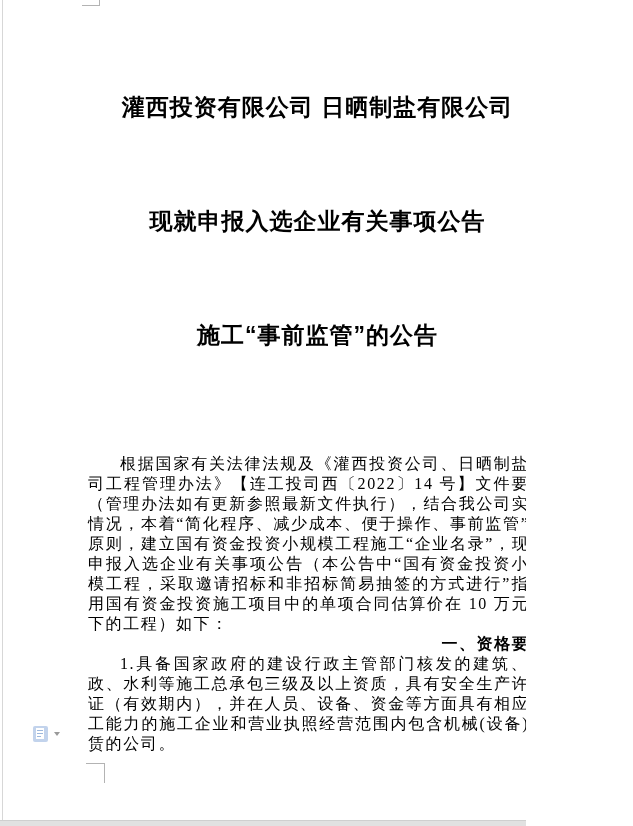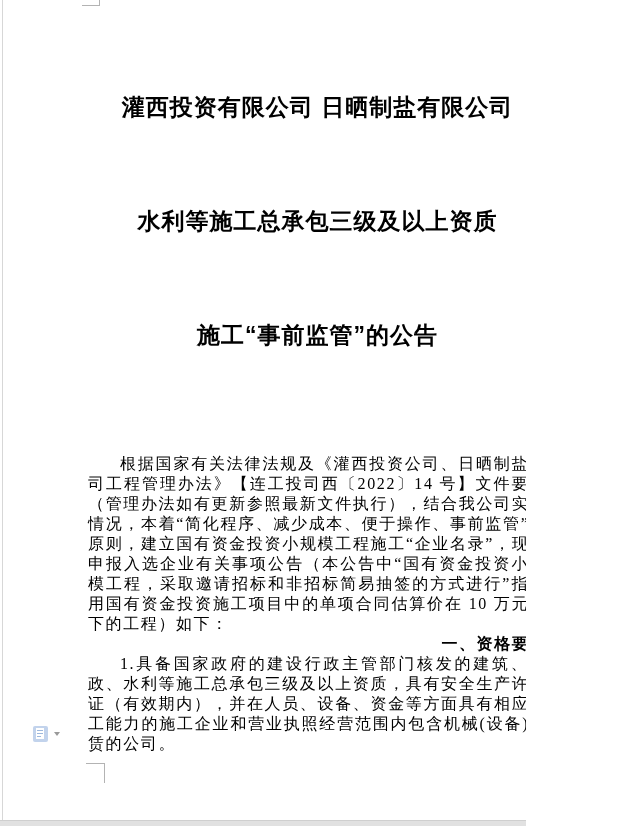--- a/index.html
+++ b/index.html
@@ -116,21 +116,21 @@
         <span class="ln l2"></span>
         <span class="ln l3"></span>
       </span>
     </span>
     <span class="paste-caret"></span>
   </div>
 
   <div class="text-area">
     <div class="title-block">
       <div>灌西投资有限公司 日晒制盐有限公司</div>
-      <div>水利等施工总承包三级及以上资质</div>
+      <div>现就申报入选企业有关事项公告</div>
       <div>施工“事前监管”的公告</div>
     </div>
 
     <div class="body-block">
       <p class="para indent">根据国家有关法律法规及《灌西投资公司、日晒制盐公司工程管理办法》【连工投司西〔2022〕14 号】文件要求（管理办法如有更新参照最新文件执行），结合我公司实际情况，本着“简化程序、减少成本、便于操作、事前监管”的原则，建立国有资金投资小规模工程施工“企业名录”，现就申报入选企业有关事项公告（本公告中“国有资金投资小规模工程，采取邀请招标和非招标简易抽签的方式进行”指使用国有资金投资施工项目中的单项合同估算价在 10 万元以下的工程）如下：</p>
       <p class="para heading">一、资格要求</p>
       <p class="para indent">1.具备国家政府的建设行政主管部门核发的建筑、市政、水利等施工总承包三级及以上资质，具有安全生产许可证（有效期内），并在人员、设备、资金等方面具有相应施工能力的施工企业和营业执照经营范围内包含机械(设备)租赁的公司。</p>
 
     </div>
   </div>

